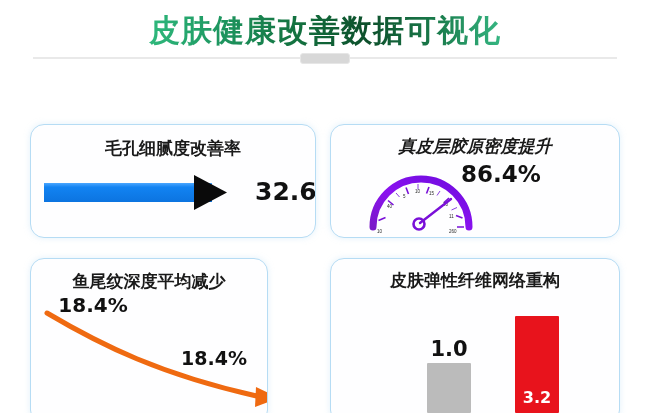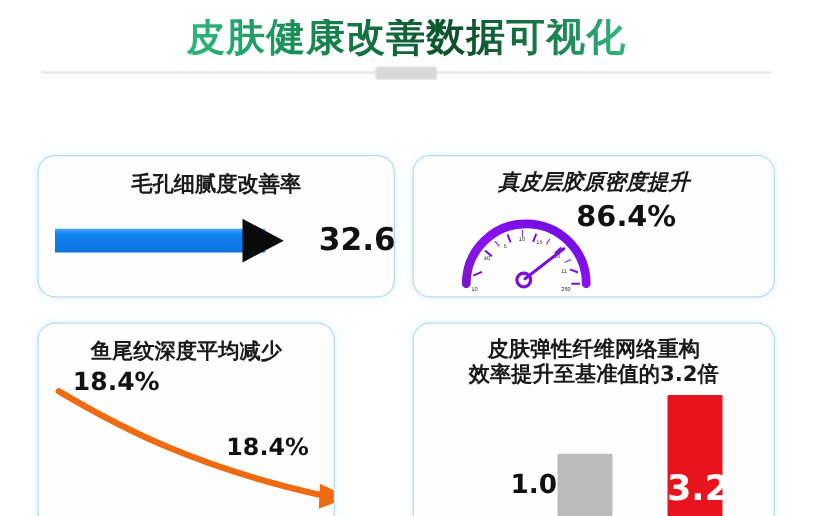--- a/index.html
+++ b/index.html
@@ -155,41 +155,41 @@
   .c4-chart {
     position: absolute;
     left: 0; bottom: 10px;
     width: 100%;
     height: 100px;
     display: flex;
     justify-content: center;
     align-items: flex-end;
     gap: 8px;
   }
-  .bar-col { position: relative; display: flex; flex-direction: row; align-items: center; padding-left: 36px; }
+  .bar-col { position: relative; display: flex; flex-direction: column; align-items: center; padding-left: 36px; }
   .bar-top-label {
     font-size: 21px;
     font-weight: bold;
     color: #111;
     margin-bottom: 2px;
     font-family: "DejaVu Sans", "Liberation Sans", sans-serif;
   }
   .bar {
     width: 44px;
     border-radius: 1px;
     position: relative;
   }
   .bar-gray { background: #bbbbbb; height: 50px; }
   .bar-red  { background: #e8131c; height: 97px; }
   .bar-inner-label {
     position: absolute;
     left: 0; bottom: 6px;
     width: 100%;
     text-align: center;
-    font-size: 28px;
+    font-size: 16px;
     font-weight: bold;
     color: #ffffff;
     font-family: "DejaVu Sans", "Liberation Sans", sans-serif;
   }
   .gauge-tick-label {
     font-size: 4.5px;
     fill: #2a2a2a;
     font-family: "Liberation Sans", sans-serif;
   }
 </style>
@@ -282,21 +282,20 @@
         <polygon points="246,98 268,98 257,117" fill="#111111"></polygon>
       </g>
     </svg>
 
     <div class="c3-label">18.4%</div>
   </div>
 
   <div class="card card-br">
     <div class="card-title c4-title">
       <div>皮肤弹性纤维网络重构</div>
-      <div>效率提升至基准值的3.2倍</div>
     </div>
 
     <div class="c4-chart">
       <div class="bar-col">
         <div class="bar-top-label">1.0</div>
         <div class="bar bar-gray"></div>
       </div>
       <div class="bar-col">
         <div class="bar bar-red">
           <div class="bar-inner-label">3.2</div>

